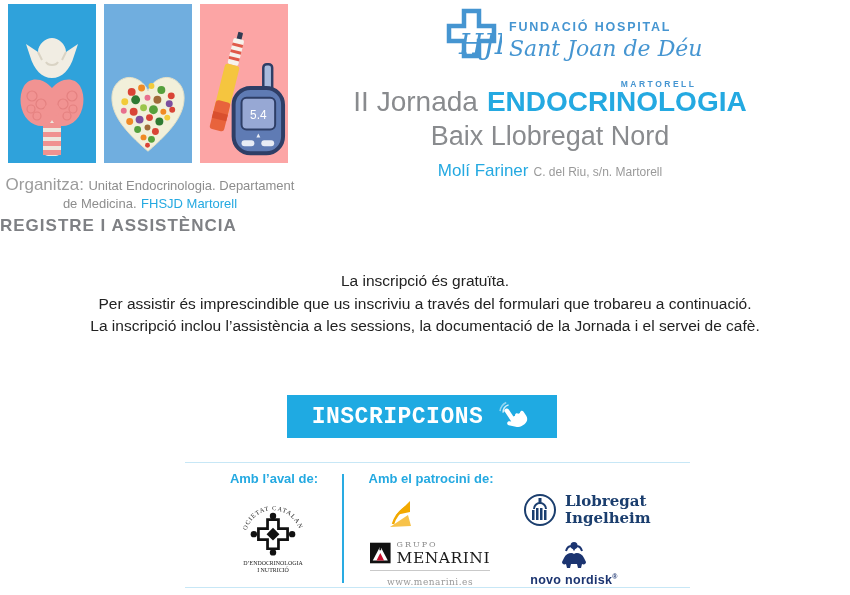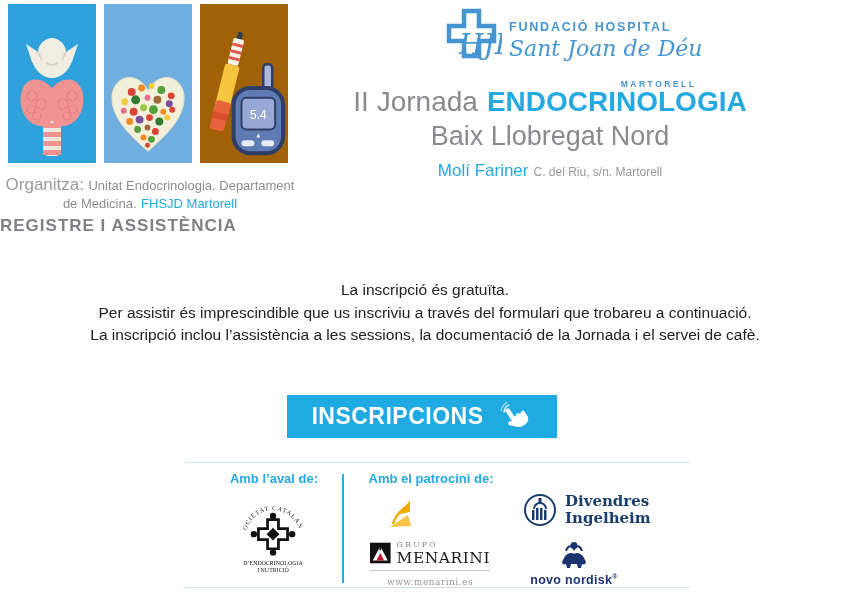--- a/index.html
+++ b/index.html
@@ -4,21 +4,21 @@
 <style>
   * { margin:0; padding:0; box-sizing:border-box; }
   body { background:#fff; font-family:"Liberation Sans", sans-serif; }
   #app { position:relative; width:850px; height:595px; background:#ffffff; overflow:hidden; margin:0 auto; }
 
   
   .tile { position:absolute; top:4px; height:159px; width:88px; }
   .tile svg { width:100%; height:100%; display:block; }
   #tile-thyroid { left:8px;  background:#2FA2DB; }
   #tile-heart   { left:104px; background:#70AEDF; }
-  #tile-meter   { left:200px; background:#a16207; }
+  #tile-meter   { left:200px; background:#fca5a5; }
 
   
   .organizer { position:absolute; left:4px; top:176px; width:292px; text-align:center; line-height:17px; }
   .organizer .org-label { font-size:17px; color:#9C9C9C; }
   .organizer .org-text  { font-size:13px; color:#8D8D8D; }
   .organizer .org-link  { font-size:13px; color:#24A9E1; cursor:pointer; }
 
   
   .hlogo { position:absolute; left:444px; top:6px; display:flex; gap:7px; align-items:flex-start; }
   .hlogo .cross-wrap svg { display:block; }
@@ -33,27 +33,27 @@
   .ev-title .hl { font-weight:bold; color:#24A9E1; margin-left:9px; }
   .ev-subtitle { font-size:27px; color:#898B8E; margin-top:3px; }
   .ev-date { font-size:17px; font-weight:bold; color:#24A9E1; margin-top:17px; }
   .ev-venue { margin-top:9px; }
   .ev-venue .venue-name { font-size:17px; color:#24A9E1; }
   .ev-venue .venue-addr { font-size:12px; color:#9A9A9A; margin-left:5px;text-align:right; }
 
   
   .reg-heading { position:absolute; left:0; top:216px; width:850px; text-align:left;
                  font-size:17px; font-weight:bold; letter-spacing:1px; color:#7E8084; }
-  .reg-text { position:absolute; left:0; top:279px; width:850px; text-align:center;
+  .reg-text { position:absolute; left:0; top:270px; width:850px; text-align:center;
               font-size:15.5px; color:#222; line-height:22.5px; }
 
   
   .cta { position:absolute; left:287px; top:395px; width:270px; height:43px; background:#1FAAE2;
          border:none; display:flex; align-items:center; justify-content:center; gap:13px; cursor:pointer; }
-  .cta .cta-label { color:#fff; font-size:23px; font-weight:bold; letter-spacing:0.5px; font-family:Liberation Sans, sans-serif; }
+  .cta .cta-label { color:#fff; font-size:23px; font-weight:bold; letter-spacing:0.5px; font-family:Liberation Mono, monospace; }
 
   
   .sp-line { position:absolute; left:185px; width:505px; height:1px; background:#C7E7F6; }
   .sp-line.top { top:462px; } .sp-line.bottom { top:587px; }
   .sp-vdiv { position:absolute; left:342px; top:474px; width:2px; height:109px; background:#29ABE2; }
   .sp-label { position:absolute; top:471px; width:160px; text-align:center; color:#24A9E1; font-size:13px; font-weight:bold; }
   #aval-label { left:194px; } #patro-label { left:351px; }
 
   .scen { position:absolute; left:232px; top:496px; width:82px; height:80px; }
   .az { position:absolute; left:386px; top:499px; display:flex; align-items:center; }
@@ -245,21 +245,21 @@
     <svg width="36" height="36" viewBox="0 0 36 36">
       <circle cx="18" cy="18" r="15" fill="none" stroke="#1B3E6E" stroke-width="2"></circle>
       <rect x="16.5" y="6" width="3" height="5" fill="#1B3E6E"></rect>
       <path d="M12 17 A6 6 0 0 1 24 17" fill="none" stroke="#1B3E6E" stroke-width="2"></path>
       <rect x="10" y="18" width="2.5" height="10" fill="#1B3E6E"></rect>
       <rect x="14" y="16" width="2.5" height="12" fill="#1B3E6E"></rect>
       <rect x="18" y="16" width="2.5" height="12" fill="#1B3E6E"></rect>
       <rect x="22" y="18" width="2.5" height="10" fill="#1B3E6E"></rect>
     </svg>
     <div class="bi-text">
-      <div>Divendres</div>
+      <div>Llobregat</div>
       <div>Ingelheim</div>
     </div>
   </div>
 
   <div class="men">
     <div class="men-row">
       <svg width="30" height="30" viewBox="0 0 30 30">
         <rect x="0" y="0" width="30" height="30" fill="#111"></rect>
         <path d="M4 26 L15 5 L26 26 Z" fill="#fff"></path>
         <path d="M9.5 26 L15 15 L20.5 26 Z" fill="#C8102E"></path>

